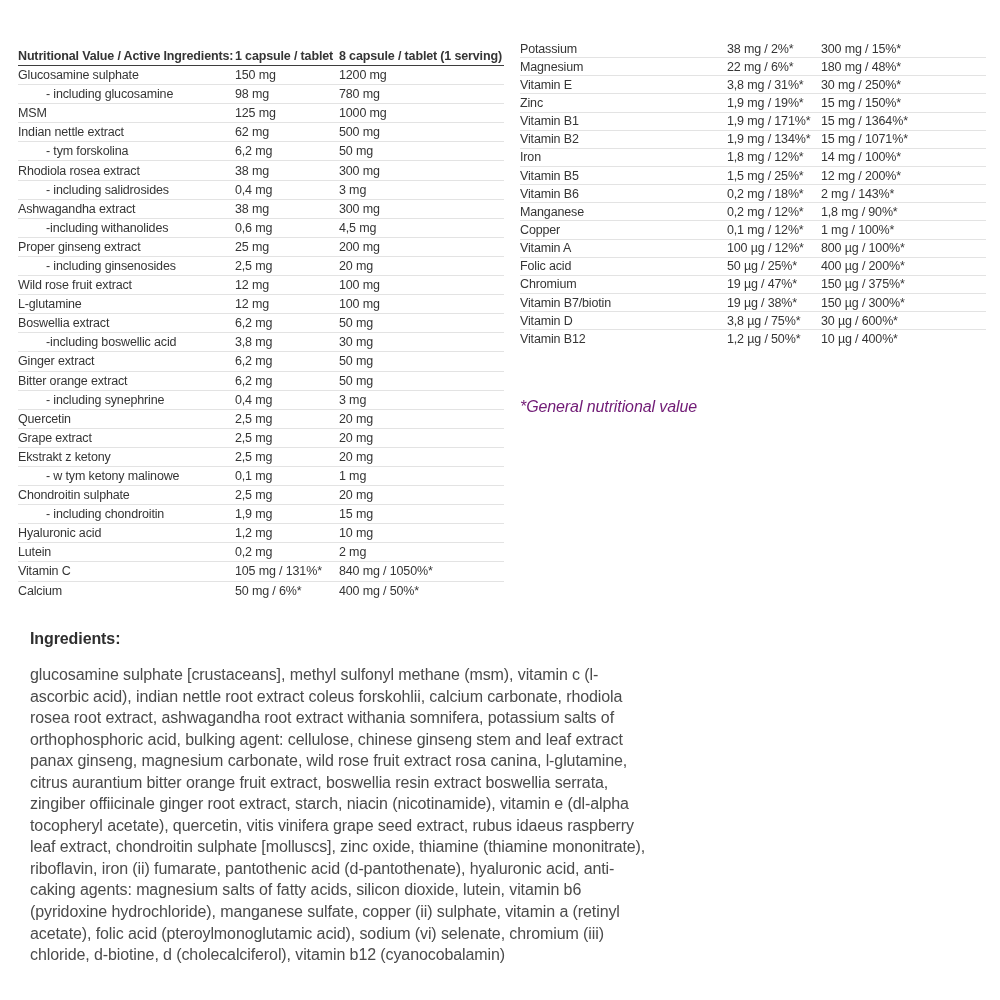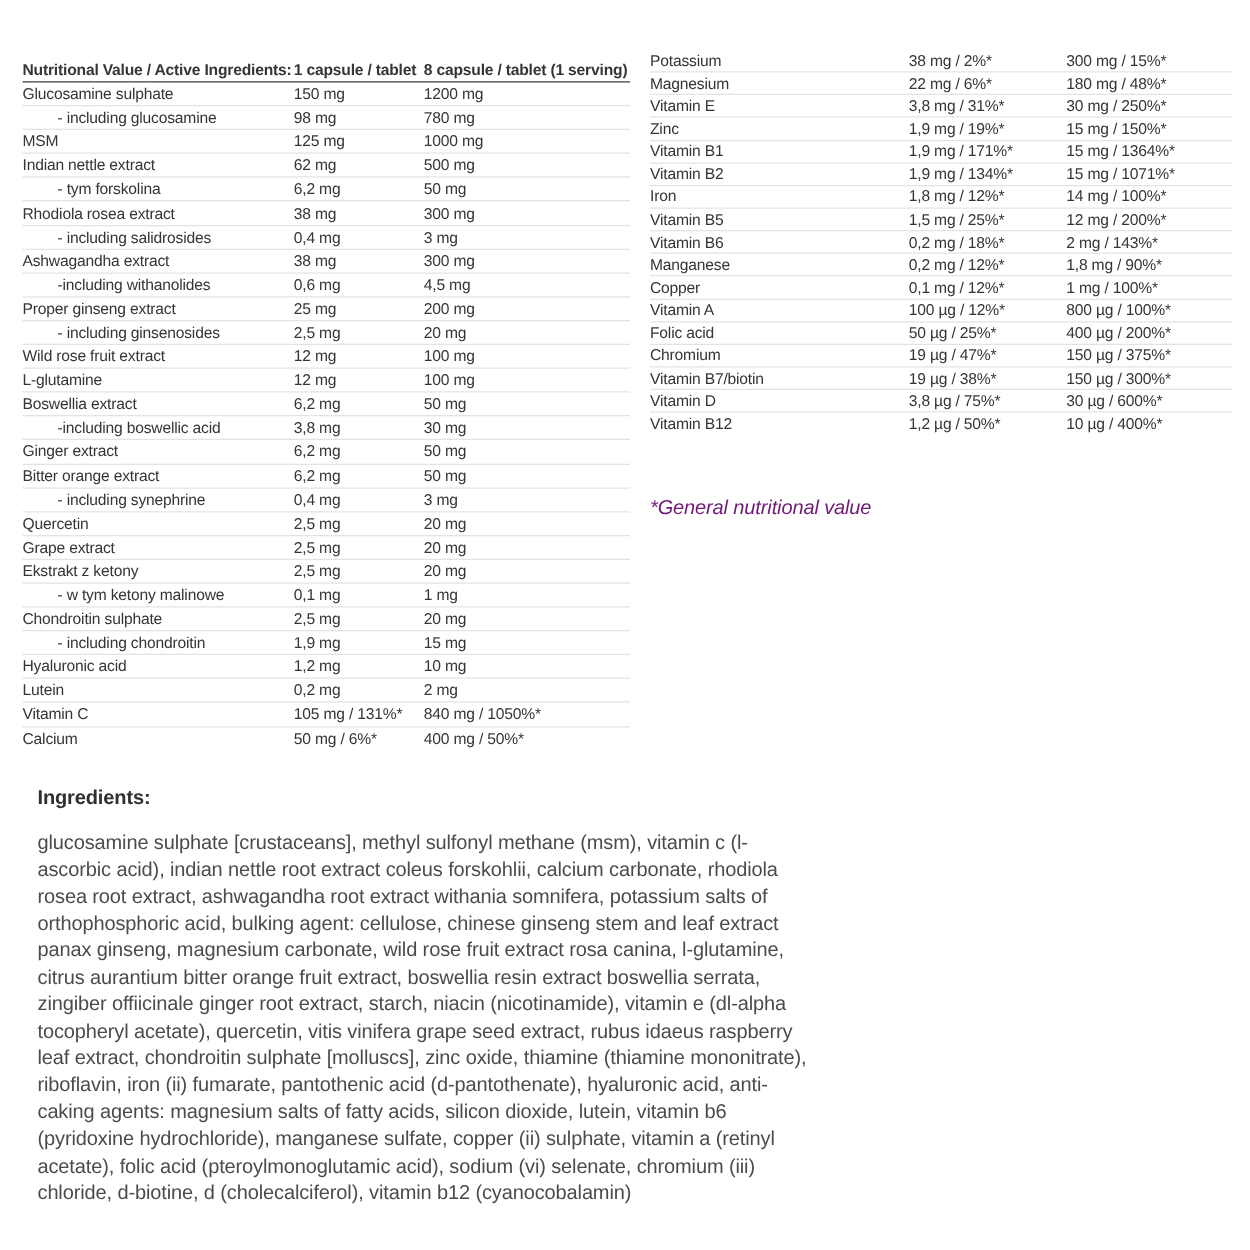--- a/index.html
+++ b/index.html
@@ -35,21 +35,21 @@
   #right-table .trow { height:18.15px; }
   #left-table  .trow:last-child,
   #right-table .trow:last-child { border-bottom:none; }
 
   .cell { white-space:nowrap; overflow:visible; }
   #left-table  .c0 { width:217px; }
   #left-table  .c1 { width:104px; }
   #left-table  .c2 { flex:1; }
   #right-table .c0 { width:207px; }
   #right-table .c1 { width:94px;  }
-  #right-table .c2 { flex:1;margin-left:32px; }
+  #right-table .c2 { flex:1; }
   .indent .c0 { padding-left:28px; }
 
   
   .footnote {
     position:absolute; left:520px; top:398px;
     font-size:16px; font-style:italic; color:#701a75;
     letter-spacing:-0.1px;
   }
 
   

